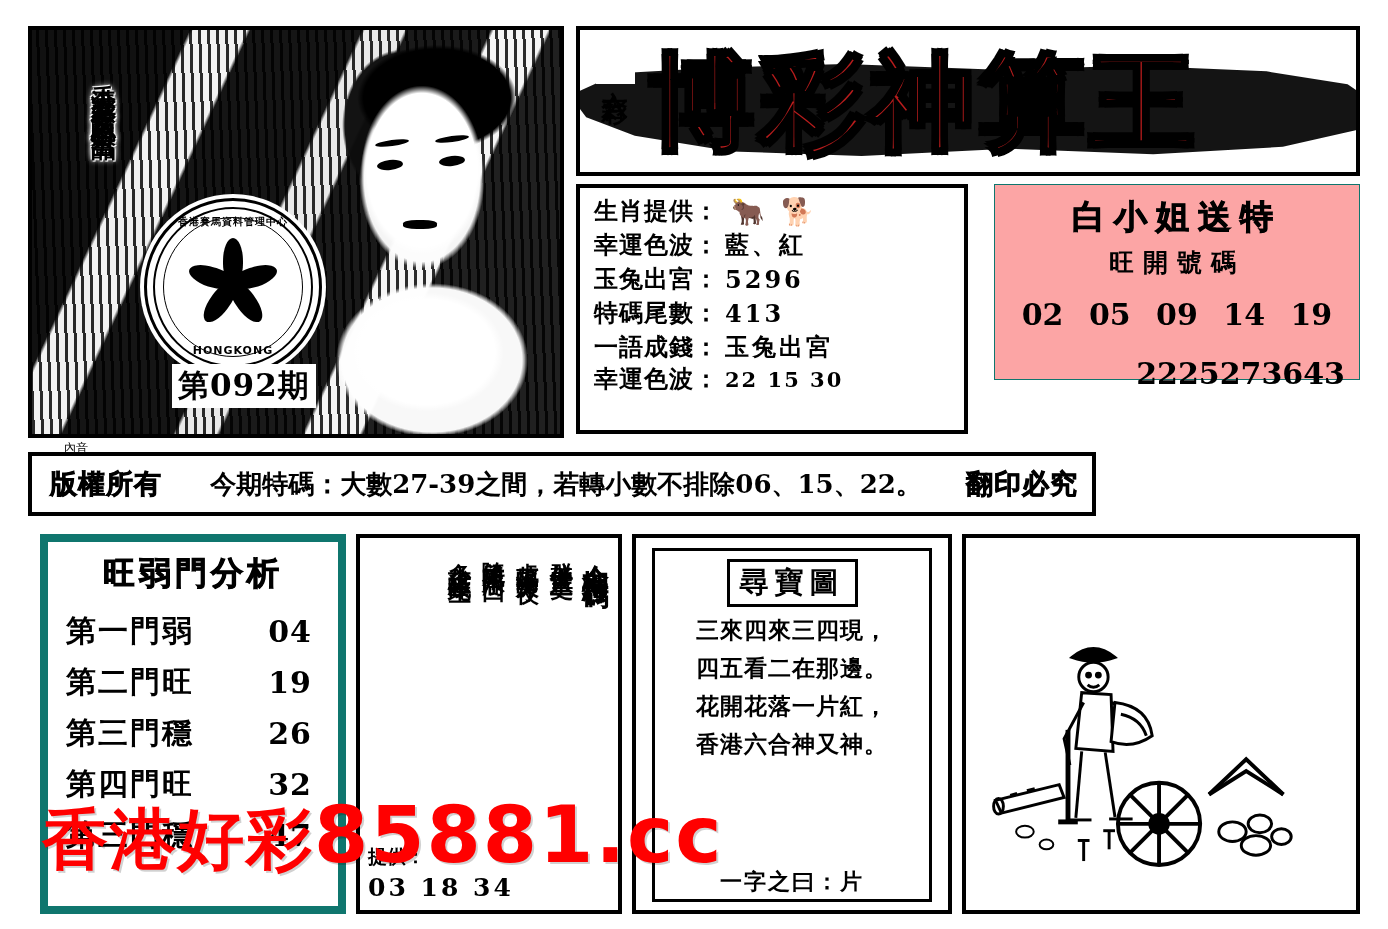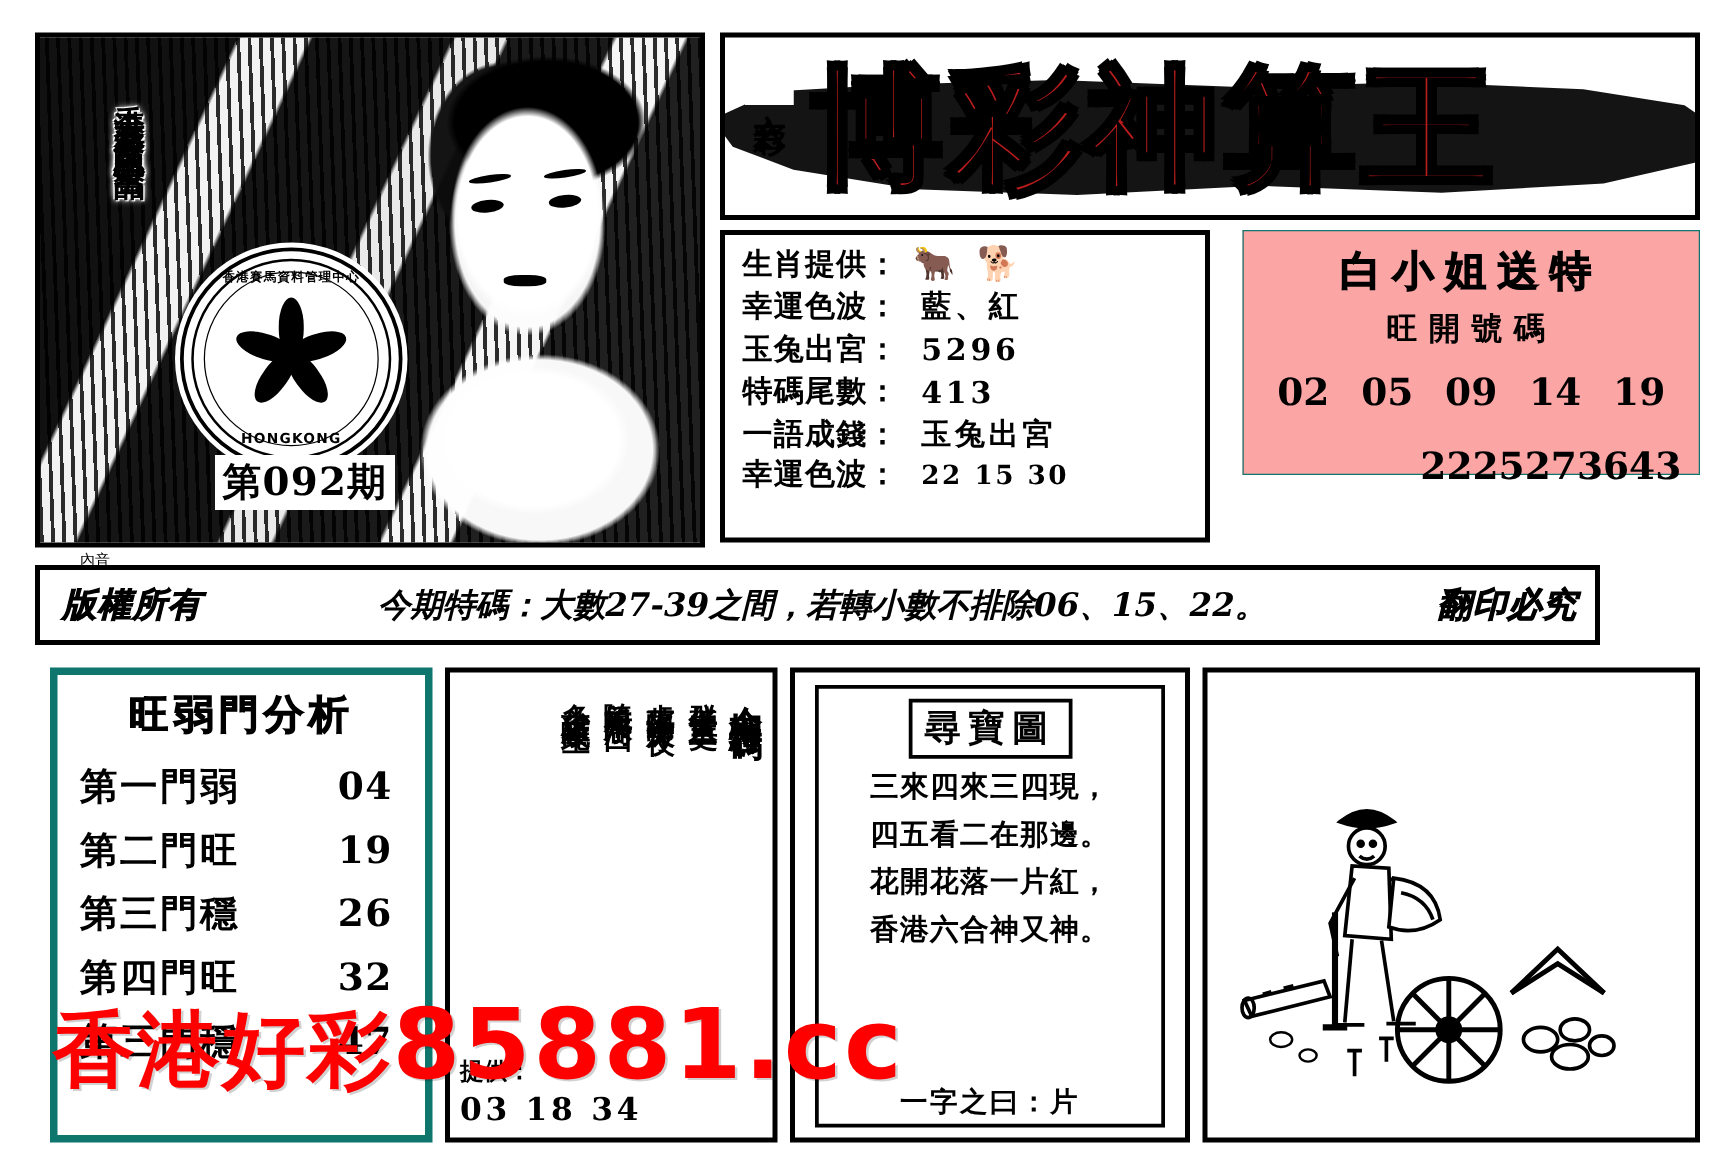--- a/index.html
+++ b/index.html
@@ -217,21 +217,21 @@
     display: flex;
     align-items: center;
     padding: 1px 10px 1px 14px;
     font-family: "DejaVu Serif", "Liberation Serif", serif;
     font-size: 24px;
     font-weight: bold;
     white-space: nowrap;
     letter-spacing: 1px;
   }
   .info-row .lbl { flex: 0 0 auto; }
-  .info-row .val { margin-left: 18px; letter-spacing: 3px; }
+  .info-row .val { margin-left: 6px; letter-spacing: 3px; }
   .info-row.small .val { font-size: 21px; letter-spacing: 2px; }
   .zodiac-icons {
     display: flex;
     gap: 16px;
     align-items: center;
     margin-left: 12px;
   }
   .zodiac-glyph { font-size: 27px; line-height: 27px; }
   .info-row.cut { overflow: hidden; height: 28px; }
 
@@ -268,28 +268,27 @@
     font-weight: bold;
     padding: 0 14px;
   }
   .lady-nums.r1 { margin-top: 18px; }
   .lady-nums.r2 { margin-top: 24px; justify-content: flex-end; }
 
   
   .strip {
     position: absolute;
     left: 28px; top: 452px;
-    width: 1252px; height: 64px;
+    width: 1068px; height: 64px;
     border: 4px solid #000;
     box-sizing: border-box;
     background: #fff;
     display: flex;
     align-items: center;
     padding: 0 8px;
-    font-style: italic;
   }
   .strip-left, .strip-right {
     font-family: "DejaVu Serif", "Liberation Serif", serif;
     font-size: 27px;
     font-weight: bold;
     letter-spacing: 1px;
     -webkit-text-stroke: 0.8px #000;
     flex: 0 0 auto;
   }
   .strip-left { padding: 0 10px; }
@@ -309,21 +308,21 @@
     font-family: "DejaVu Serif", "Liberation Serif", serif;
     background: #fff;
     padding: 0 2px;
   }
 
   
   .panel-gate {
     position: absolute;
     left: 40px; top: 534px;
     width: 306px; height: 380px;
-    border: 6px solid #0f766e;
+    border: 8px solid #0f766e;
     box-sizing: border-box;
     background: #fff;
     padding: 8px 0 0 0;
   }
   .gate-title {
     text-align: center;
     font-family: "DejaVu Serif", "Liberation Serif", serif;
     font-size: 32px;
     font-weight: bold;
     letter-spacing: 4px;

